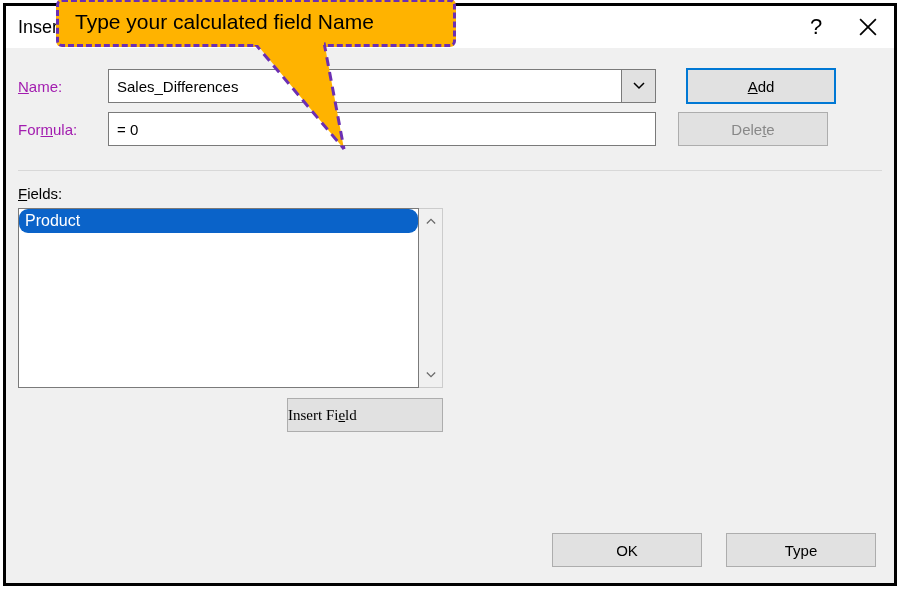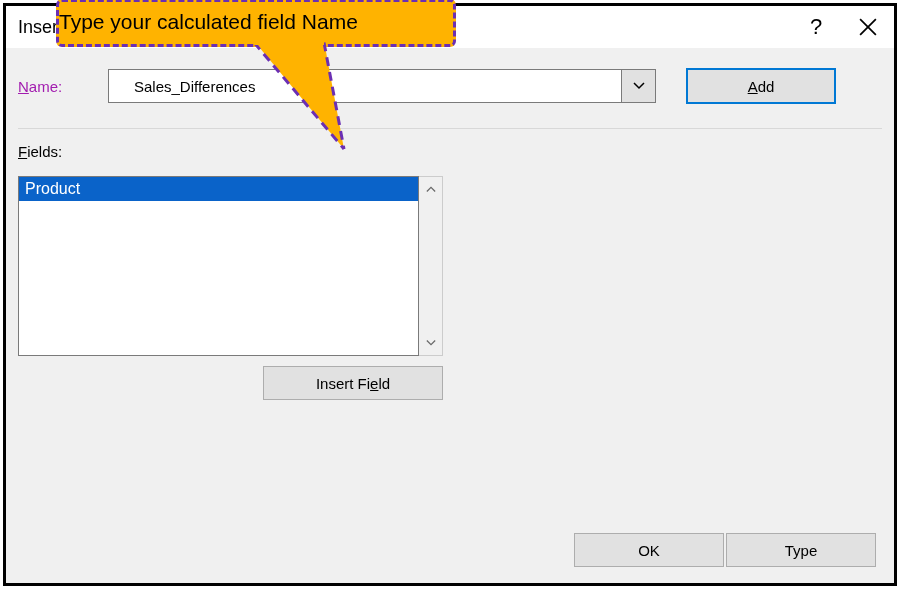--- a/index.html
+++ b/index.html
@@ -71,21 +71,21 @@
   .label-col .ul { text-decoration: underline; }
   .name-input-wrap {
     display: flex;
     width: 548px;
     height: 34px;
   }
   .name-input {
     flex: 1;
     background: #fff;
     border: 1px solid #7a7a7a;
-    padding: 4px 25px;
+    padding: 4px 8px;
     font-size: 15px;
     font-family: inherit;
   }
   .name-dd {
     width: 34px;
     height: 34px;
     border: 1px solid #7a7a7a;
     border-left: none;
     background: #e1e1e1;
     display: flex;
@@ -128,39 +128,40 @@
     cursor: default;
   }
   .btn .ul { text-decoration: underline; }
 
   .divider {
     margin: 24px 0 14px 0;
     border: none;
     border-top: 1px solid #d8d8d8;
   }
 
-  .fields-label { margin-bottom: 16px; display:block; }
+  .fields-label { margin-bottom: 6px; display:block; }
   .fields-label .ul { text-decoration: underline; }
 
   .fields-box-wrap {
     display: flex;
     width: 425px;
   }
   .fields-list {
     flex: 1;
     height: 180px;
     background: #fff;
     border: 1px solid #7a7a7a;
     overflow: hidden;
   }
   .fields-list .item {
     padding: 1px 6px;
     font-size: 16px;
     cursor: pointer;
     line-height: 22px;
+    border-radius: 9px;
   }
   .fields-list .item.selected {
     background: #0a63c9;
     color: #fff;
   }
   .fields-scroll {
     width: 24px;
     height: 180px;
     border: 1px solid #cccccc;
     border-left: none;
@@ -177,50 +178,51 @@
   }
   .fields-scroll svg { width: 10px; height: 8px; fill:#696969; }
 
   .insert-field-row {
     width: 425px;
     display: flex;
     justify-content: flex-end;
     margin-top: 10px;
   }
   .insert-field-btn {
-    width: 180px;
+    width: 156px;
     height: 34px;
     background: #e1e1e1;
     border: 1px solid #adadad;
-    display:flex; align-items:center; justify-content:center;
+    display:flex; align-items:center; 
     cursor:pointer;
+    font-family:Liberation Serif, serif;
   }
   .insert-field-btn .ul { text-decoration: underline; }
 
   .footer {
     position: absolute;
     right: 18px;
     bottom: 16px;
     display: flex;
-    gap: 2px;
+    gap: 24px;
   }
   .footer .btn { width: 150px; }
 
   
   .callout {
     position: absolute;
     left: 56px;
     top: -1px;
     z-index: 100;
   }
   .callout-box {
     background: #ffb300;
     border: 3px dashed #6b2fb3;
     border-radius: 6px;
-    padding: 8px 20px 10px 0;
+    padding: 8px 20px 10px 16px;
     width: 400px;
     font-size: 21px;
     color: #000;
     position: relative;
   }
   .callout-tail {
     position: absolute;
     left: 198px;
     top: 42px;
     width: 100px;
@@ -262,20 +264,31 @@
             </svg>
         </div>
       </div>
       <div class="right-btn-col">
         <div class="btn primary">
           <span><span class="ul">A</span><span>dd</span></span>
         </div>
       </div>
     </div>
 
+    <div class="form-row">
+      <div class="label-col">
+        <span>For</span><span class="ul">m</span><span>ula:</span>
+      </div>
+      <input class="formula-input" type="text" value="= 0" style="">
+      <div class="right-btn-col">
+        <div class="btn disabled">
+          <span><span>Dele</span><span class="ul">t</span><span>e</span></span>
+        </div>
+      </div>
+    </div>
 
     <hr class="divider">
 
     <span class="fields-label">
       <span class="ul">F</span><span>ields:</span>
     </span>
 
     <div class="fields-box-wrap">
       <div class="fields-list">
         <div class="item selected">Product</div>

